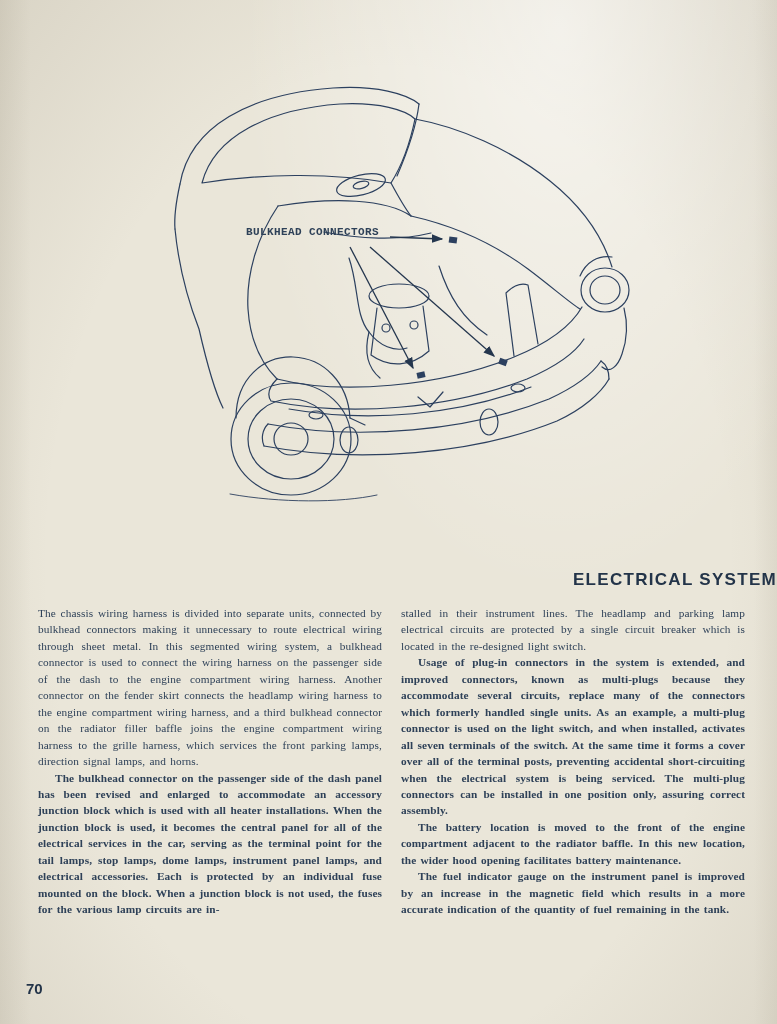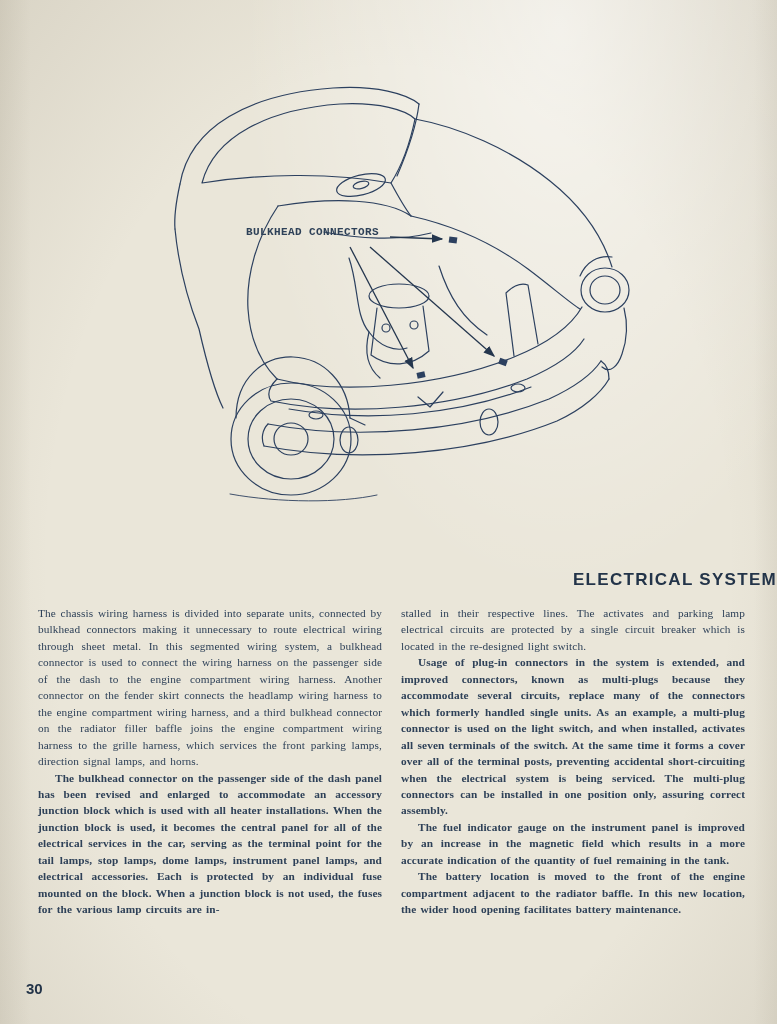--- a/index.html
+++ b/index.html
@@ -165,21 +165,21 @@
   <div class="callout">BULKHEAD CONNECTORS</div>
 
   <div class="heading">ELECTRICAL SYSTEM</div>
 
   <div class="columns">
     <div class="col">
       <p>The chassis wiring harness is divided into separate units, connected by bulkhead connectors making it unnecessary to route electrical wiring through sheet metal.  In this segmented wiring system, a bulkhead connector is used to connect the wiring harness on the passenger side of the dash to the engine compartment wiring harness.  Another connector on the fender skirt connects the headlamp wiring harness to the engine compartment wiring harness, and a third bulkhead connector on the radiator filler baffle joins the engine compartment wiring harness to the grille harness, which services the front parking lamps, direction signal lamps, and horns.</p>
       <p class="indent">The bulkhead connector on the passenger side of the dash panel has been revised and enlarged to accommodate an accessory junction block which is used with all heater installations.  When the junction block is used, it becomes the central panel for all of the electrical services in the car, serving as the terminal point for the tail lamps, stop lamps, dome lamps, instrument panel lamps, and electrical accessories.  Each is protected by an individual fuse mounted on the block.  When a junction block is not used, the fuses for the various lamp circuits are in-</p>
     </div>
     <div class="col">
-      <p>stalled in their respective lines.  The activates and parking lamp electrical circuits are protected by a single circuit breaker which is located in the re-designed light switch.</p>
+      <p>stalled in their instrument lines.  The headlamp and parking lamp electrical circuits are protected by a single circuit breaker which is located in the re-designed light switch.</p>
       <p class="indent">Usage of plug-in connectors in the system is extended, and improved connectors, known as multi-plugs because they accommodate several circuits, replace many of the connectors which formerly handled single units.  As an example, a multi-plug connector is used on the light switch, and when installed, activates all seven terminals of the switch.  At the same time it forms a cover over all of the terminal posts, preventing accidental short-circuiting when the electrical system is being serviced.  The multi-plug connectors can be installed in one position only, assuring correct assembly.</p>
+      <p class="indent">The battery location is moved to the front of the engine compartment adjacent to the radiator baffle.  In this new location, the wider hood opening facilitates battery maintenance.</p>
       <p class="indent">The fuel indicator gauge on the instrument panel is improved by an increase in the magnetic field which results in a more accurate indication of the quantity of fuel remaining in the tank.</p>
-      <p class="indent">The battery location is moved to the front of the engine compartment adjacent to the radiator baffle.  In this new location, the wider hood opening facilitates battery maintenance.</p>
     </div>
   </div>
 
-  <div class="pageno">30</div>
+  <div class="pageno">70</div>
 </div>
 
 </body></html>

